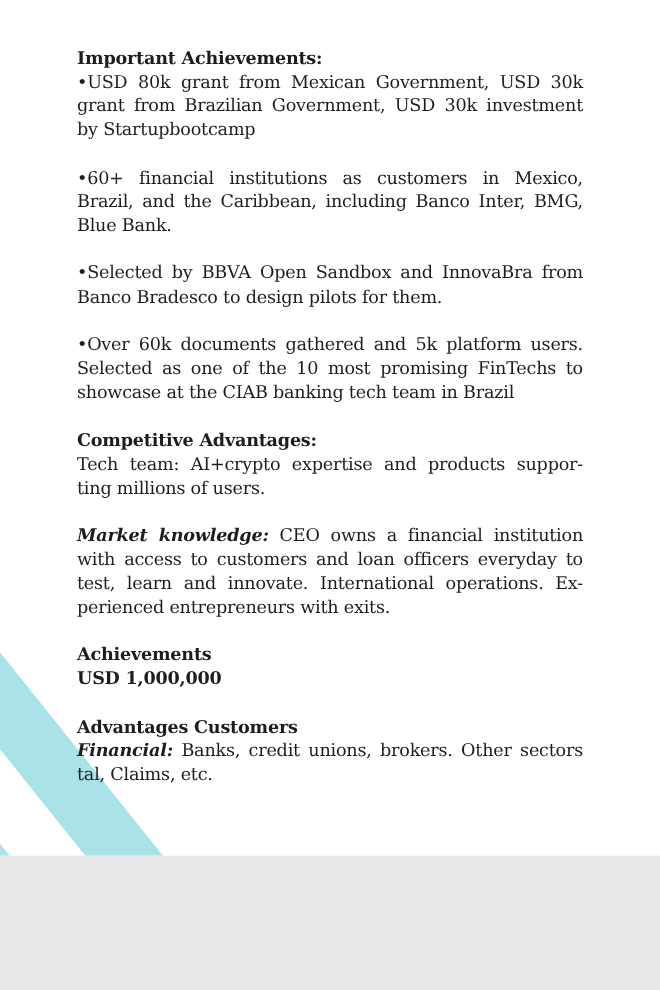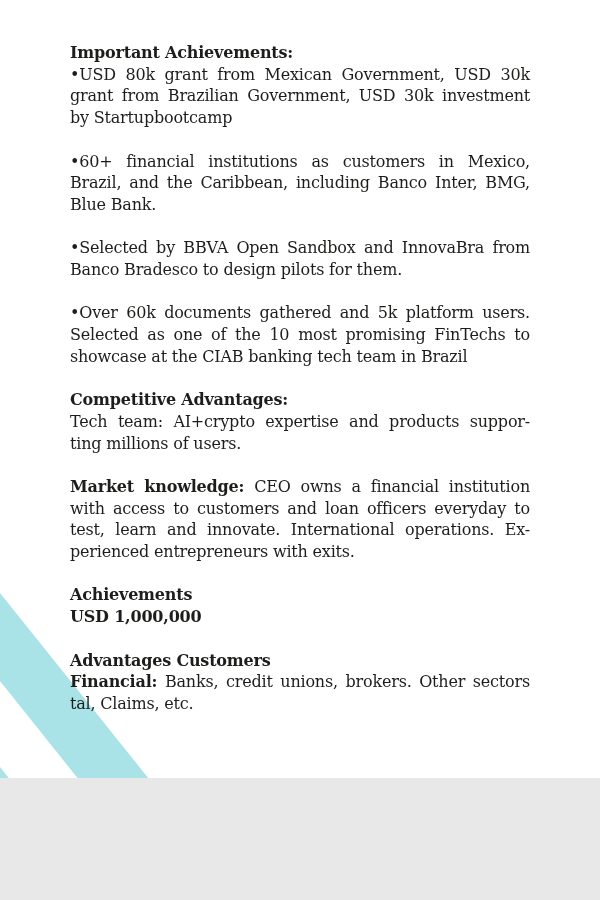--- a/index.html
+++ b/index.html
@@ -9,21 +9,21 @@
   }
   .stripes{position:absolute;left:0;top:0;width:600px;height:900px;pointer-events:none;}
   .content{
     position:absolute;left:70px;top:42px;width:460px;
     font-size:16px;line-height:21.7px;color:#1d1d1b;letter-spacing:-0.2px;
   }
   .block{margin:0 0 21.7px 0;}
   .block.nogap{margin-bottom:0;}
   .line{text-align:justify;}
   .line.j{text-align-last:justify;}
-  .b{font-weight:bold;}
+  .b{font-weight:bold;font-style:italic;}
   .head .line{font-weight:bold;text-align:left;}
   .footer{
     position:absolute;left:0;top:833px;width:600px;height:36px;
     display:flex;align-items:center;justify-content:space-between;
     padding:0 30px;box-sizing:border-box;
     font-family:"Liberation Sans","DejaVu Sans",sans-serif;
   }
   .hashtag{
     font-weight:bold;font-size:27px;color:#2b3b44;white-space:nowrap;
     transform:scaleX(0.66);transform-origin:left center;letter-spacing:0.5px;

